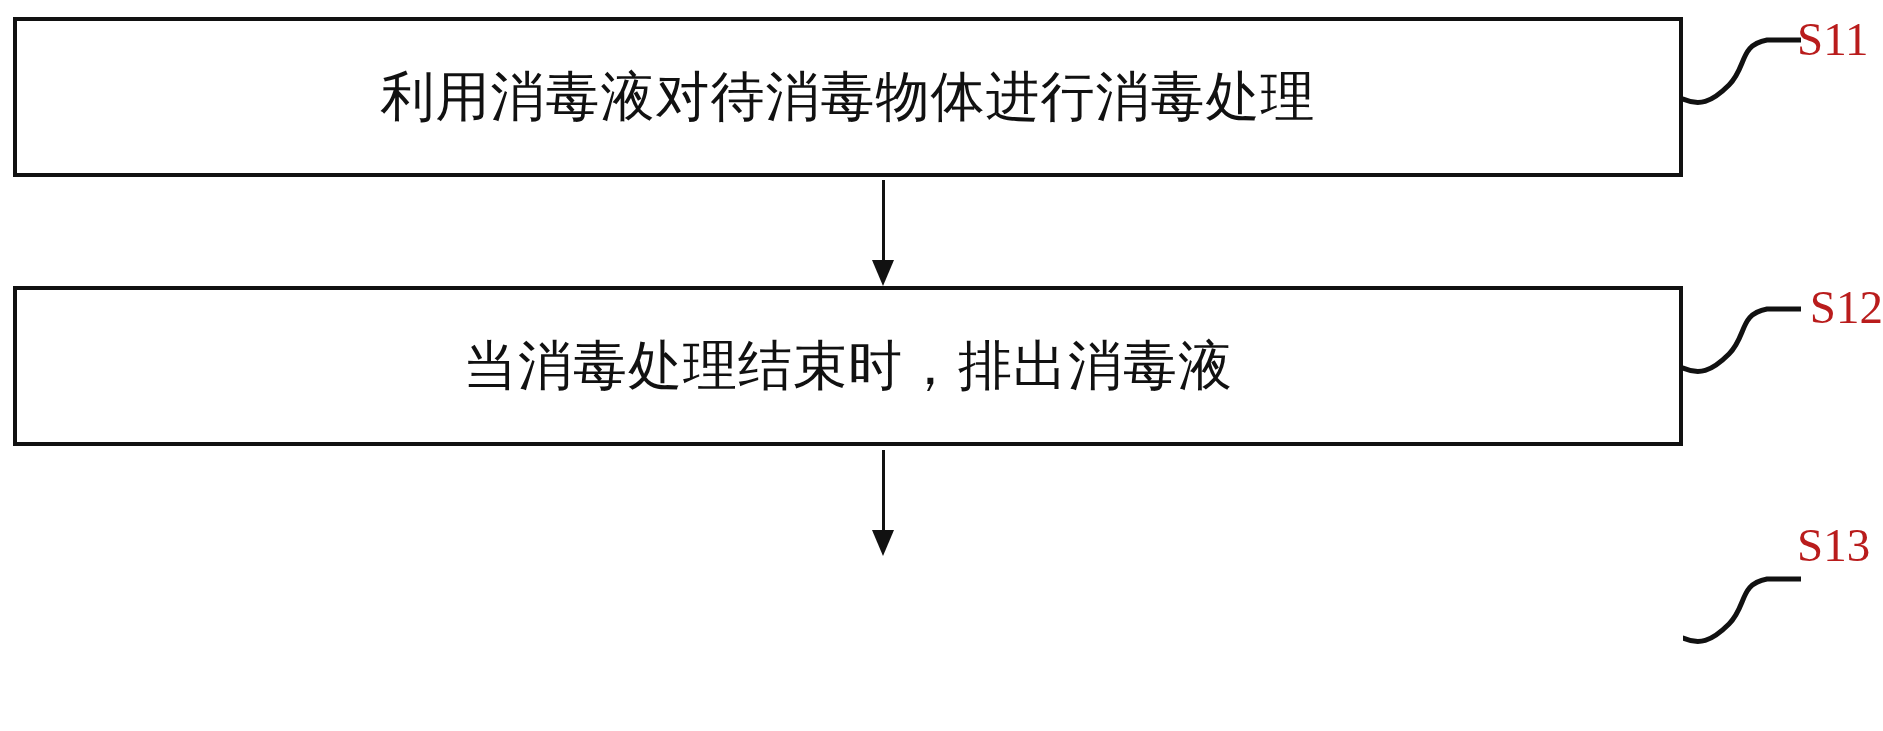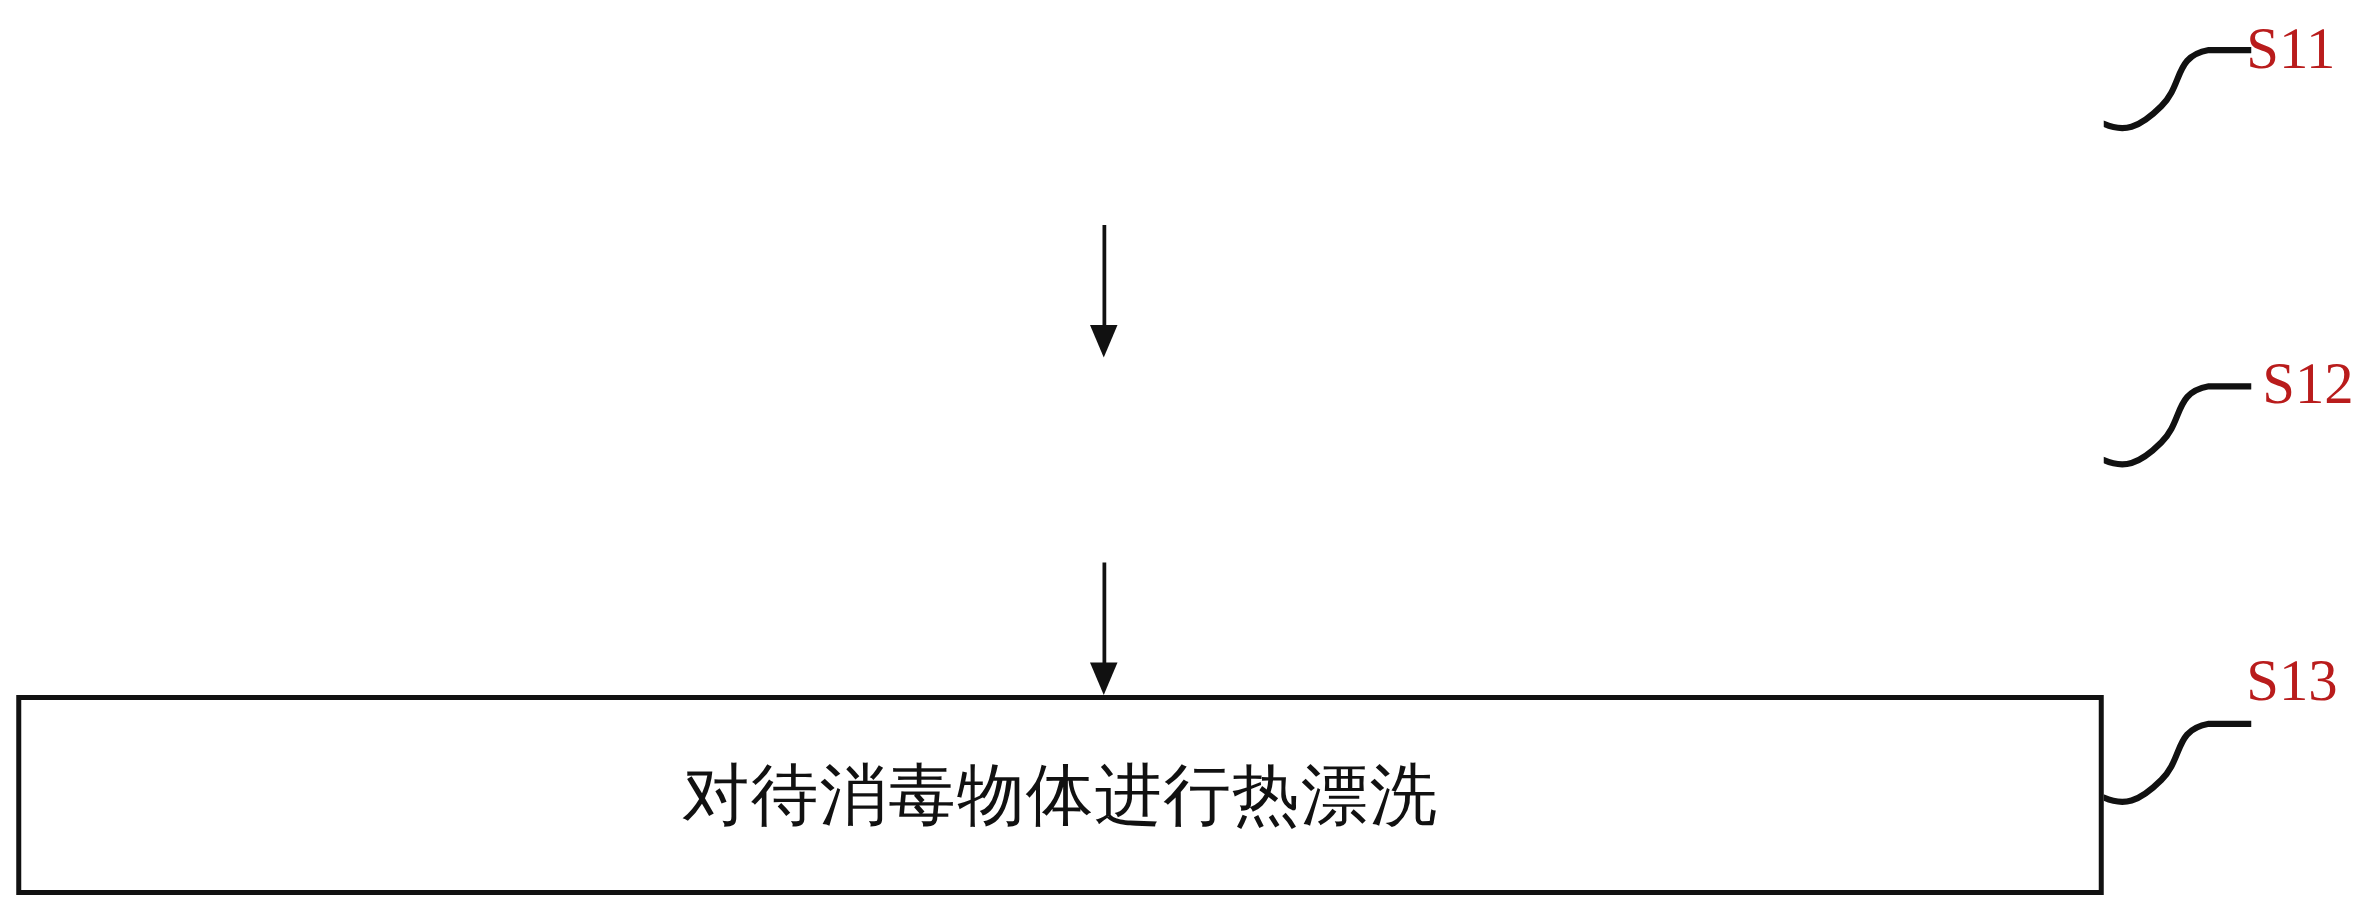--- a/index.html
+++ b/index.html
@@ -89,41 +89,44 @@
   }
   .label-1 { top: 16px; }
   .label-2 { top: 284px; text-align: right; }
   .label-3 { top: 522px; }
 </style>
 </head>
 <body>
 
 <div class="stage">
 
+  <div class="flow-box box-1">
+    <span class="box-text">利用消毒液对待消毒物体进行消毒处理</span>
+  </div>
   <svg class="connector conn-1" viewBox="0 0 118 76" xmlns="http://www.w3.org/2000/svg">
     <path d="M0,66 C16,73 28,70 46,52 C64,34 56,12 84,7 L118,7" fill="none" stroke="#111111" stroke-width="5" stroke-linecap="round"></path>
   </svg>
   <div class="step-label label-1">S11</div>
 
   <div class="arrow arrow-1">
     <div class="stem"></div>
     <div class="head"></div>
   </div>
 
+  <div class="flow-box box-2">
+    <span class="box-text">当消毒处理结束时，排出消毒液</span>
+  </div>
   <svg class="connector conn-2" viewBox="0 0 118 76" xmlns="http://www.w3.org/2000/svg">
     <path d="M0,66 C16,73 28,70 46,52 C64,34 56,12 84,7 L118,7" fill="none" stroke="#111111" stroke-width="5" stroke-linecap="round"></path>
   </svg>
   <div class="step-label label-2">S12</div>
 
   <div class="arrow arrow-2">
     <div class="stem"></div>
     <div class="head"></div>
   </div>
 
-  <div class="flow-box box-3">
-    <span class="box-text">对待消毒物体进行热漂洗</span>
-  </div>
   <svg class="connector conn-3" viewBox="0 0 118 76" xmlns="http://www.w3.org/2000/svg">
     <path d="M0,66 C16,73 28,70 46,52 C64,34 56,12 84,7 L118,7" fill="none" stroke="#111111" stroke-width="5" stroke-linecap="round"></path>
   </svg>
   <div class="step-label label-3">S13</div>
 
 </div>
 
 </body></html>

